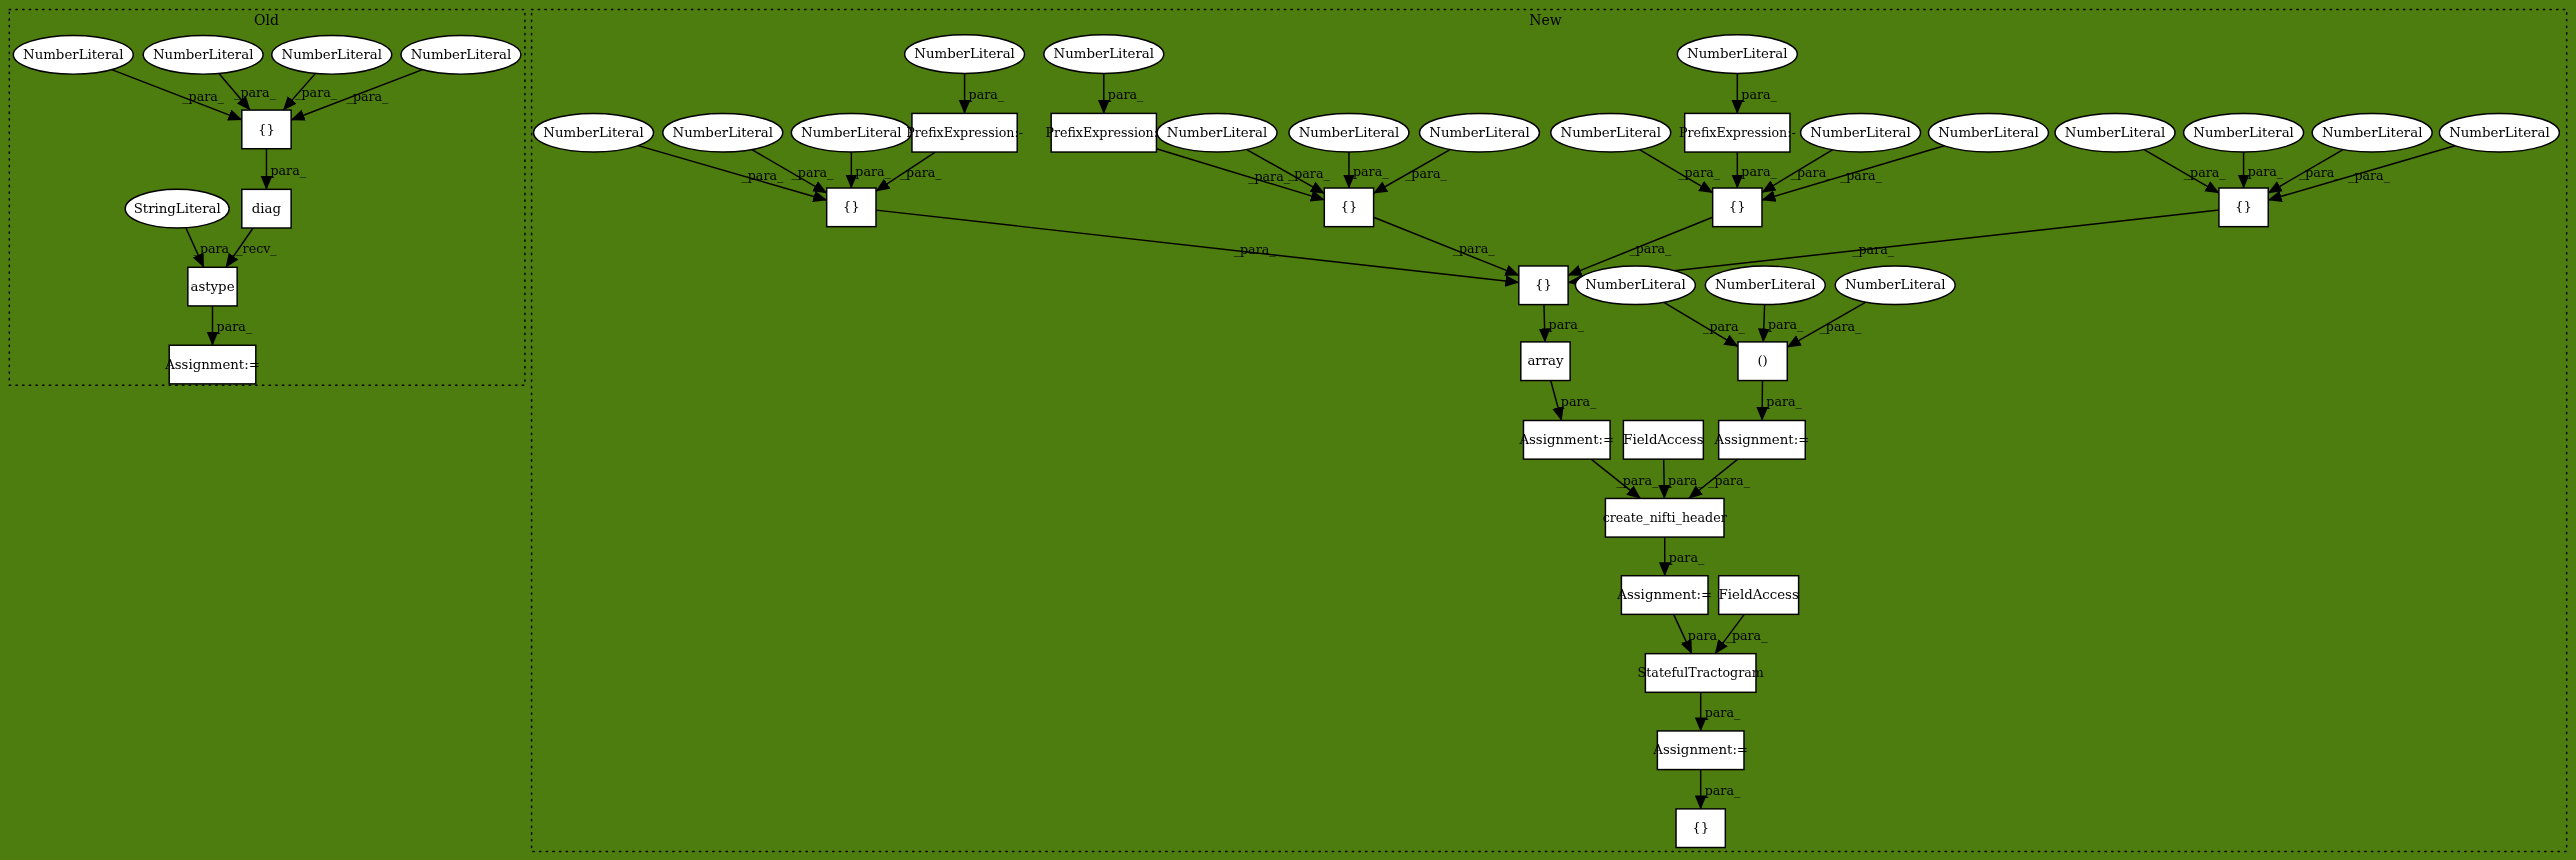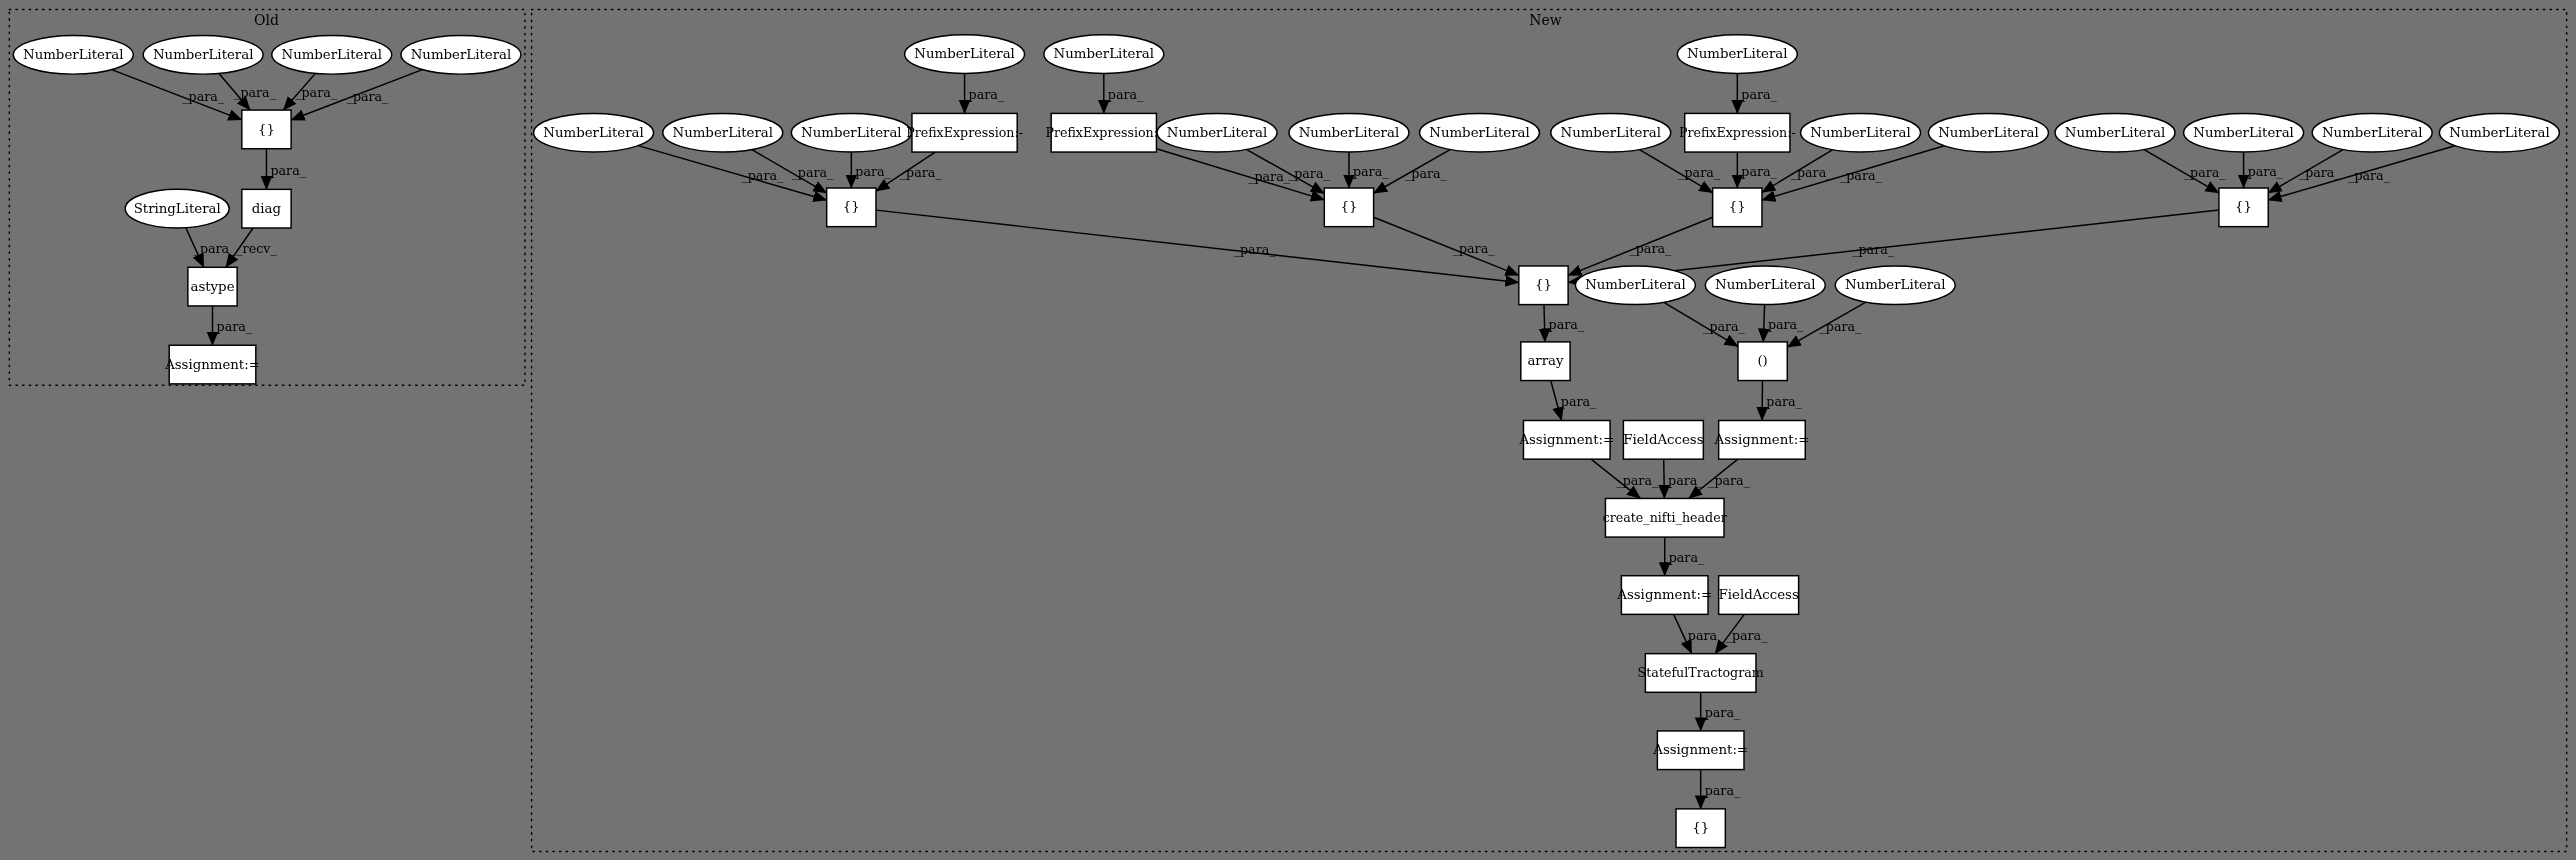--- a/index.html
+++ b/index.html
@@ -1,18 +1,18 @@
 <!DOCTYPE html>
 <html style="font-size:10.7px"><head>
 <meta charset="utf-8">
 <style>
   html,body{margin:0;padding:0;background:#ffffff;}
   body{width:2576px;height:861px;overflow:hidden;
        font-family:"DejaVu Serif","Liberation Serif",serif;}
-  #stage{position:relative;width:2576px;height:861px;background:#737373;text-decoration:underline;}
+  #stage{position:relative;width:2576px;height:861px;background:#4d7c0f;text-decoration:underline;}
   svg#graph{position:absolute;left:0;top:0;width:2576px;height:861px;display:block;}
   .node-shape{fill:#ffffff;stroke:#000000;stroke-width:2.2;}
   .node-label{font-family:"DejaVu Serif","Liberation Serif",serif;
               fill:#000000;text-anchor:middle;dominant-baseline:middle;}
   .edge-line{stroke:#000000;stroke-width:2.2;fill:none;}
   .edge-label{font-family:"DejaVu Serif","Liberation Serif",serif;
               fill:#000000;font-size:19px;text-anchor:middle;dominant-baseline:middle;}
   .cluster-box{fill:none;stroke:#000000;stroke-width:2.2;
                stroke-dasharray:2 8;stroke-linecap:round;}
   .cluster-label{font-family:"DejaVu Serif","Liberation Serif",serif;

